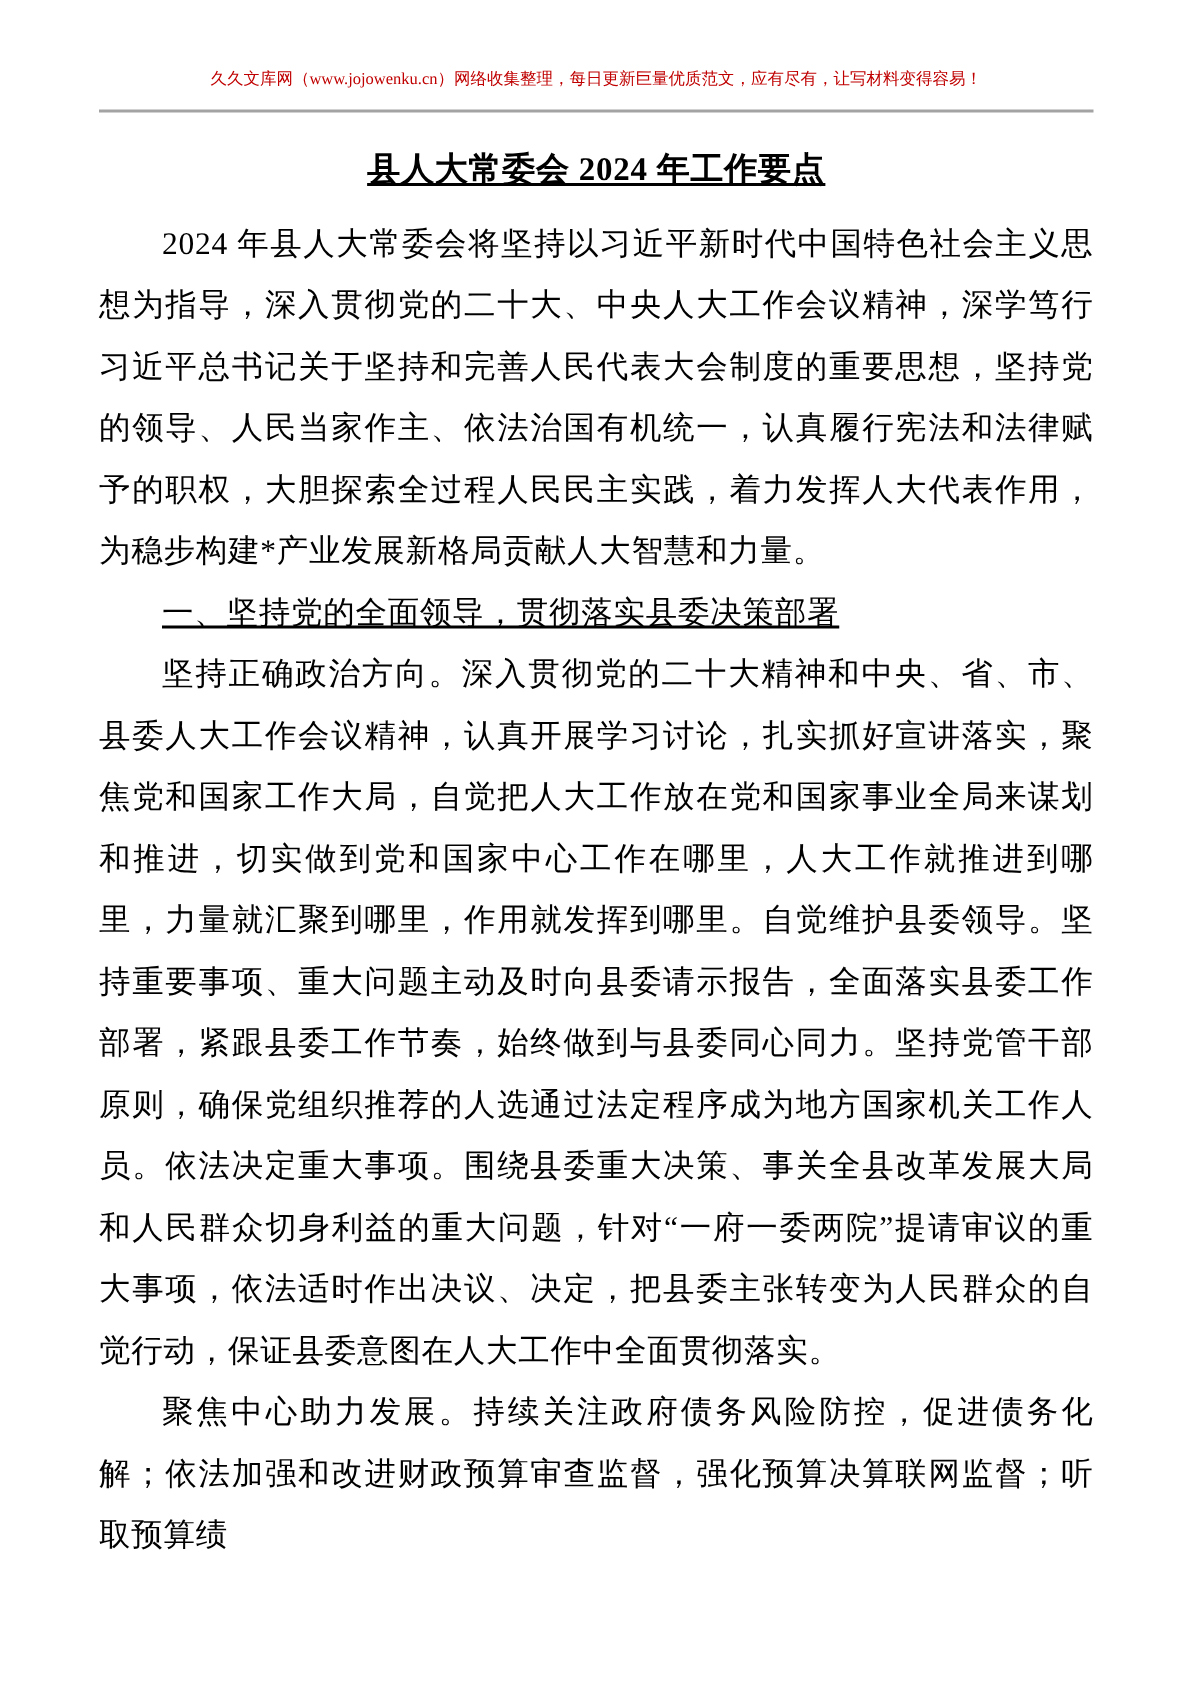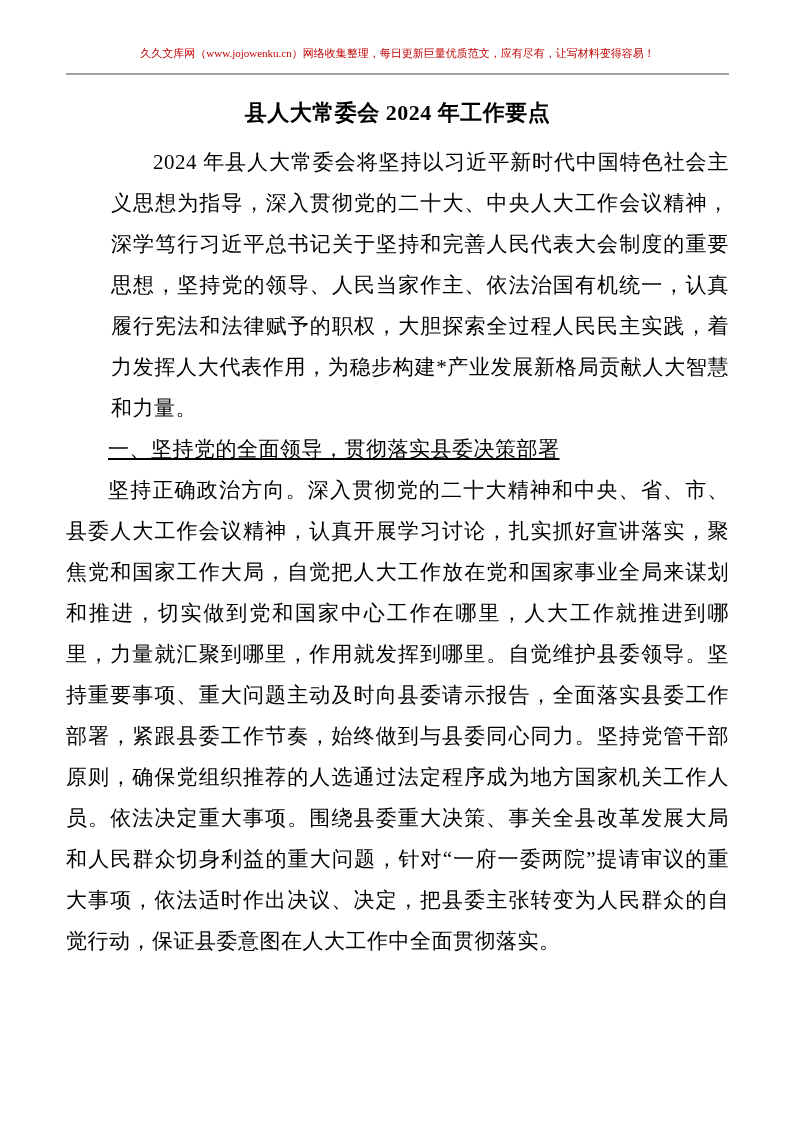--- a/index.html
+++ b/index.html
@@ -29,33 +29,33 @@
     border-bottom: 2px solid #a3a3a3;
     white-space: nowrap;
   }
   .doc-title {
     margin: 22px 0 0 0;
     font-size: 22px;
     line-height: 32px;
     font-weight: bold;
     text-align: center;
     letter-spacing: 0.5px;
+    text-decoration: underline;
   }
   .body-para, .section-heading {
     margin: 0;
     font-size: 21px;
     line-height: 41px;
     text-indent: 2em;
     text-align: justify;
     text-justify: inter-ideograph;
     letter-spacing: 0.5px;
   }
   .first-para {
     margin-top: 13px;
-    margin-left: 45px;
   }
   .section-heading {
     text-align: left;
     text-decoration: underline;
   }
 </style>
 </head>
 <body>
 
 <div class="page">
@@ -66,14 +66,15 @@
 
   <h1 class="doc-title">县人大常委会 2024 年工作要点</h1>
 
   <p class="body-para first-para">2024 年县人大常委会将坚持以习近平新时代中国特色社会主义思想为指导，深入贯彻党的二十大、中央人大工作会议精神，深学笃行习近平总书记关于坚持和完善人民代表大会制度的重要思想，坚持党的领导、人民当家作主、依法治国有机统一，认真履行宪法和法律赋予的职权，大胆探索全过程人民民主实践，着力发挥人大代表作用，为稳步构建*产业发展新格局贡献人大智慧和力量。</p>
 
   <p class="section-heading">一、坚持党的全面领导，贯彻落实县委决策部署</p>
 
   <p class="body-para">坚持正确政治方向。深入贯彻党的二十大精神和中央、省、市、县委人大工作会议精神，认真开展学习讨论，扎实抓好宣讲落实，聚焦党和国家工作大局，自觉把人大工作放在党和国家事业全局来谋划和推进，切实做到党和国家中心工作在哪里，人大工作就推进到哪里，力量就汇聚到哪里，作用就发挥到哪里。自觉维护县委领导。坚持重要事项、重大问题主动及时向县委请示报告，全面落实县委工作部署，紧跟县委工作节奏，始终做到与县委同心同力。坚持党管干部原则，确保党组织推荐的人选通过法定程序成为地方国家机关工作人员。依法决定重大事项。围绕县委重大决策、事关全县改革发展大局和人民群众切身利益的重大问题，针对“一府一委两院”提请审议的重大事项，依法适时作出决议、决定，把县委主张转变为人民群众的自觉行动，保证县委意图在人大工作中全面贯彻落实。</p>
 
 
+  <p class="body-para">聚焦中心助力发展。持续关注政府债务风险防控，促进债务化解；依法加强和改进财政预算审查监督，强化预算决算联网监督；听取预算绩</p>
 
 </div>
 
 </body></html>

